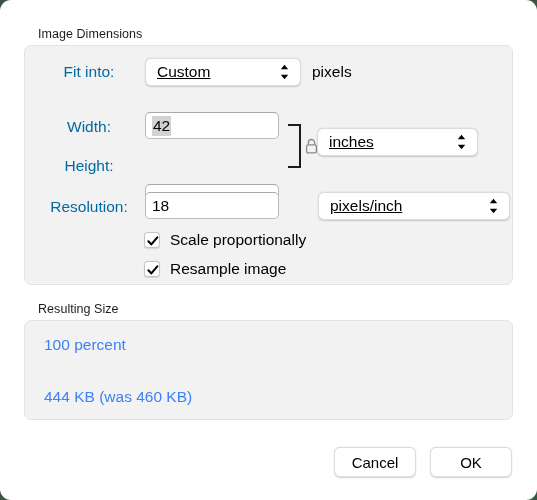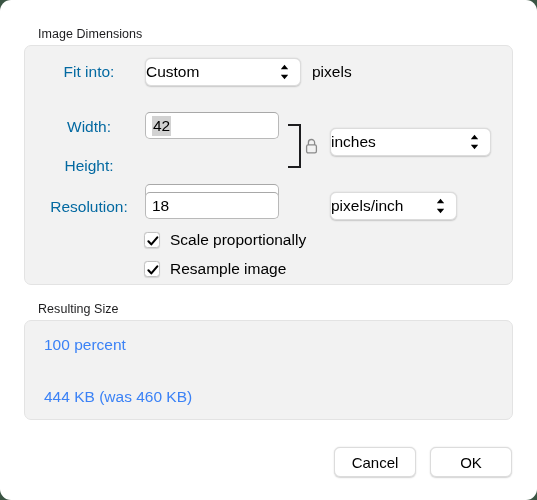--- a/index.html
+++ b/index.html
@@ -82,21 +82,23 @@
     border: 1px solid #dcdcdc;
     border-radius: 6px;
     box-sizing: border-box;
     box-shadow: 0 0.5px 1.5px rgba(0,0,0,0.18);
     display: flex;
     align-items: center;
     font-size: 15.5px;
     color: #000000;
   }
   .popup .ptext {
-    white-space: nowrap;
+    padding-left: 11px;
+    white-space: nowrap;
+    text-decoration: underline;
   }
   .popup .chev {
     position: absolute;
     right: 10px;
     top: 50%;
     transform: translateY(-50%);
     width: 11px;
     height: 17px;
   }
 
@@ -213,37 +215,37 @@
 
   <div class="bracket" style="left:288px; top:124px; width:13px; height:44px;"></div>
 
   <span class="lock-icon" style="left:305px; top:138px;">
     <svg width="13" height="16" viewBox="0 0 13 16">
       <path d="M3.4 7 V4.6 a3.1 3.1 0 0 1 6.2 0 V7" fill="none" stroke="#8a8a8a" stroke-width="1.3"></path>
       <rect x="1.6" y="6.9" width="9.8" height="8.0" rx="1.6" fill="none" stroke="#8a8a8a" stroke-width="1.3"></rect>
     </svg>
   </span>
 
-  <div class="popup" style="left:330px; top:128px; width:161px; height:28px;">
+  <div class="popup" style="left:317px; top:128px; width:161px; height:28px;">
     <span class="ptext">inches</span>
     <span class="chev">
       <svg width="11" height="17" viewBox="0 0 11 17">
         <path d="M5.5 1.2 L9.2 5.8 L1.8 5.8 Z" fill="#000000"></path>
         <path d="M5.5 15.8 L9.2 11.2 L1.8 11.2 Z" fill="#000000"></path>
       </svg>
     </span>
   </div>
 
   <div class="field-label" style="left:41px; top:198px; width:96px;">Resolution:</div>
 
   <div class="textfield" style="left:145px; top:192px; width:134px; height:27px;">
     <span class="val">18</span>
   </div>
 
-  <div class="popup" style="left:330px; top:192px; width:127px; height:28px;">
+  <div class="popup" style="left:318px; top:192px; width:192px; height:28px;">
     <span class="ptext">pixels/inch</span>
     <span class="chev">
       <svg width="11" height="17" viewBox="0 0 11 17">
         <path d="M5.5 1.2 L9.2 5.8 L1.8 5.8 Z" fill="#000000"></path>
         <path d="M5.5 15.8 L9.2 11.2 L1.8 11.2 Z" fill="#000000"></path>
       </svg>
     </span>
   </div>
 
   <div class="checkrow" style="left:144px; top:231px;">

